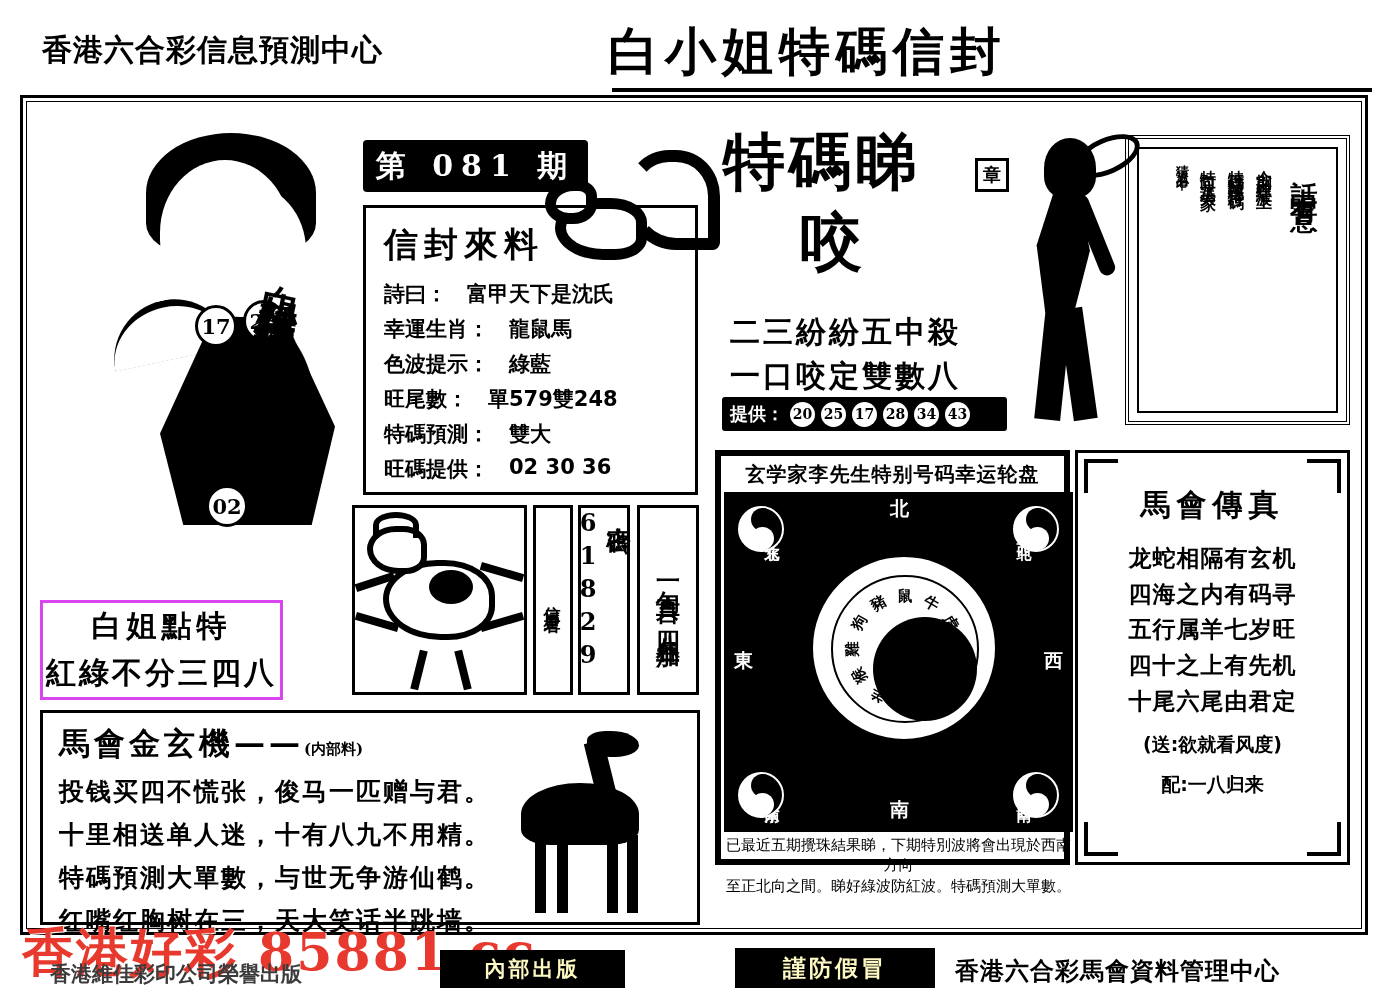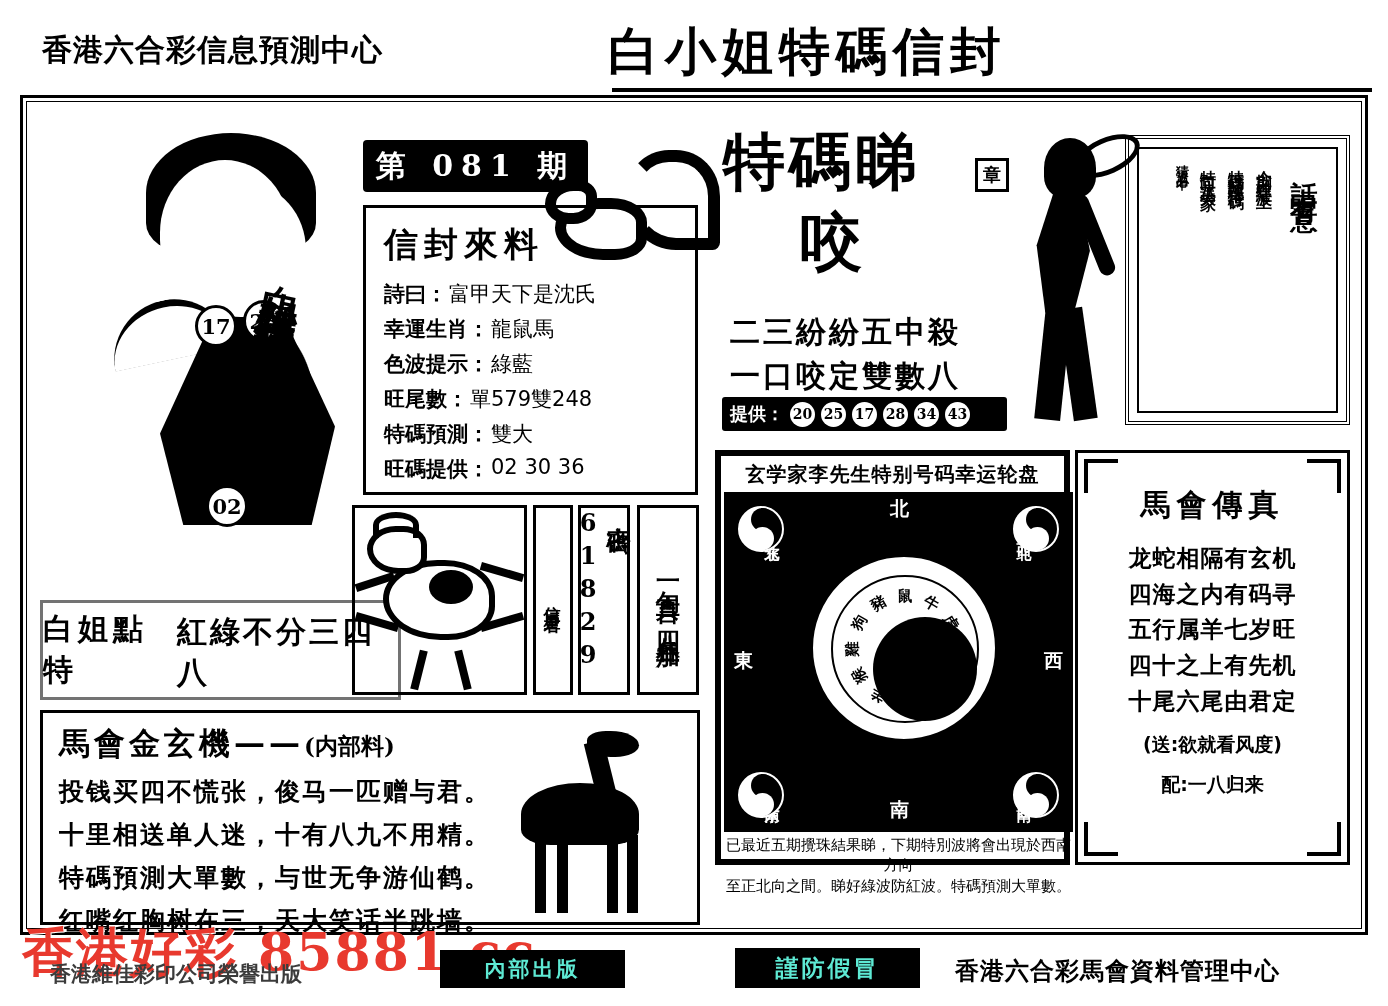--- a/index.html
+++ b/index.html
@@ -97,21 +97,21 @@
   .letter-box {
     position:absolute; left:363px; top:205px; width:335px; height:290px;
     border:3px solid #000; padding:10px 14px;
   }
   .letter-title {
     font-size:34px; font-weight:bold; letter-spacing:6px;
     font-family:"DejaVu Serif", serif; margin:4px 0 12px 4px;
   }
   .lrow { display:flex; font-size:21px; margin:7px 0 7px 4px; white-space:nowrap; }
   .lrow .k { font-weight:bold; }
-  .lrow .v { font-weight:normal; margin-left:2px; }
+  .lrow .v { font-weight:bold; margin-left:20px; }
 
   
   .squirrel {
     position:absolute; left:545px; top:150px; width:175px; height:130px;
   }
   .squirrel .tail{
     position:absolute; right:0; top:0; width:95px; height:100px;
     border:12px solid #000; border-radius:60% 60% 10% 70%; border-left-color:transparent;
   }
   .squirrel .body{
@@ -119,22 +119,22 @@
     border:11px solid #000; border-radius:55% 45% 40% 60%;
   }
   .squirrel .head{
     position:absolute; left:0px; top:30px; width:52px; height:44px;
     border:11px solid #000; border-radius:60% 40% 50% 50%;
     background:#fff;
   }
 
   
   .bai-box {
-    position:absolute; left:40px; top:600px; width:361px; height:100px;
-    border:3px solid #737373; display:flex; flex-direction:row;
+    position:absolute; left:40px; top:600px; width:243px; height:100px;
+    border:3px solid #d946ef; display:flex; flex-direction:column;
     align-items:center; justify-content:center;
     font-family:"DejaVu Serif", serif;
   }
   .bai-box .l1 { font-size:30px; font-weight:bold; letter-spacing:5px; }
   .bai-box .l2 { font-size:30px; font-weight:bold; letter-spacing:3px; margin-top:6px; }
 
   
   .goat-box {
     position:absolute; left:352px; top:505px; width:175px; height:190px;
     border:3px solid #000; overflow:hidden;
@@ -162,21 +162,21 @@
   #vbox-signature { left:533px; top:505px; width:40px; height:190px; font-size:17px; }
   #vbox-secret { left:578px; top:505px; width:52px; height:190px; font-size:24px; }
   #vbox-truth { left:637px; top:505px; width:62px; height:190px; font-size:24px; }
 
   
   .mah-box {
     position:absolute; left:40px; top:710px; width:660px; height:215px;
     border:3px solid #000; padding:10px 16px;
   }
   .mah-title { font-size:31px; font-weight:bold; letter-spacing:4px; font-family:"DejaVu Serif", serif; }
-  .mah-title .sub { font-size:23px; letter-spacing:0; }
+  .mah-title .sub { font-size:15px; letter-spacing:0; }
   .mah-line { font-size:25px; font-weight:bold; letter-spacing:2px; margin-top:10px; font-family:"DejaVu Serif", serif; }
 
   .camel { position:absolute; left:495px; top:735px; width:180px; height:185px; }
   .camel .hump{ position:absolute; left:26px; top:48px; width:118px; height:62px; background:#000; border-radius:60% 60% 30% 30%; }
   .camel .neck{ position:absolute; left:96px; top:6px; width:20px; height:62px; background:#000; transform:rotate(-14deg); }
   .camel .head{ position:absolute; left:92px; top:-4px; width:52px; height:26px; background:#000; border-radius:40% 60% 50% 50%; }
   .camel .leg { position:absolute; width:11px; height:78px; background:#000; }
 
   
   .tema-title {
@@ -309,25 +309,25 @@
     font-size:52px; font-weight:bold; color:#e8392e;
     letter-spacing:2px; white-space:nowrap;
     text-shadow:1px 1px 0 #fff;
     font-family:"DejaVu Serif", serif;
   }
   .foot-pub {
     position:absolute; left:50px; top:960px; font-size:21px; font-weight:bold;
     color:#3b3b3b; white-space:nowrap;
   }
   .foot-tag {
-    position:absolute; background:#000; color:#5eead4; font-weight:bold;
+    position:absolute; background:#000; color:#fef9c3; font-weight:bold;
     display:flex; align-items:center; justify-content:center; letter-spacing:3px;
   }
   #tag-internal { left:440px; top:950px; width:185px; height:38px; font-size:21px; }
-  #tag-fake     { left:735px; top:948px; width:185px; height:40px; font-size:23px; }
+  #tag-fake     { left:735px; top:948px; width:200px; height:40px; font-size:23px; }
   .foot-right {
     position:absolute; left:955px; top:955px; font-size:24px; font-weight:bold;
     letter-spacing:1px; white-space:nowrap;
   }
 </style>
 </head>
 <body>
 
 <div class="page">
 

